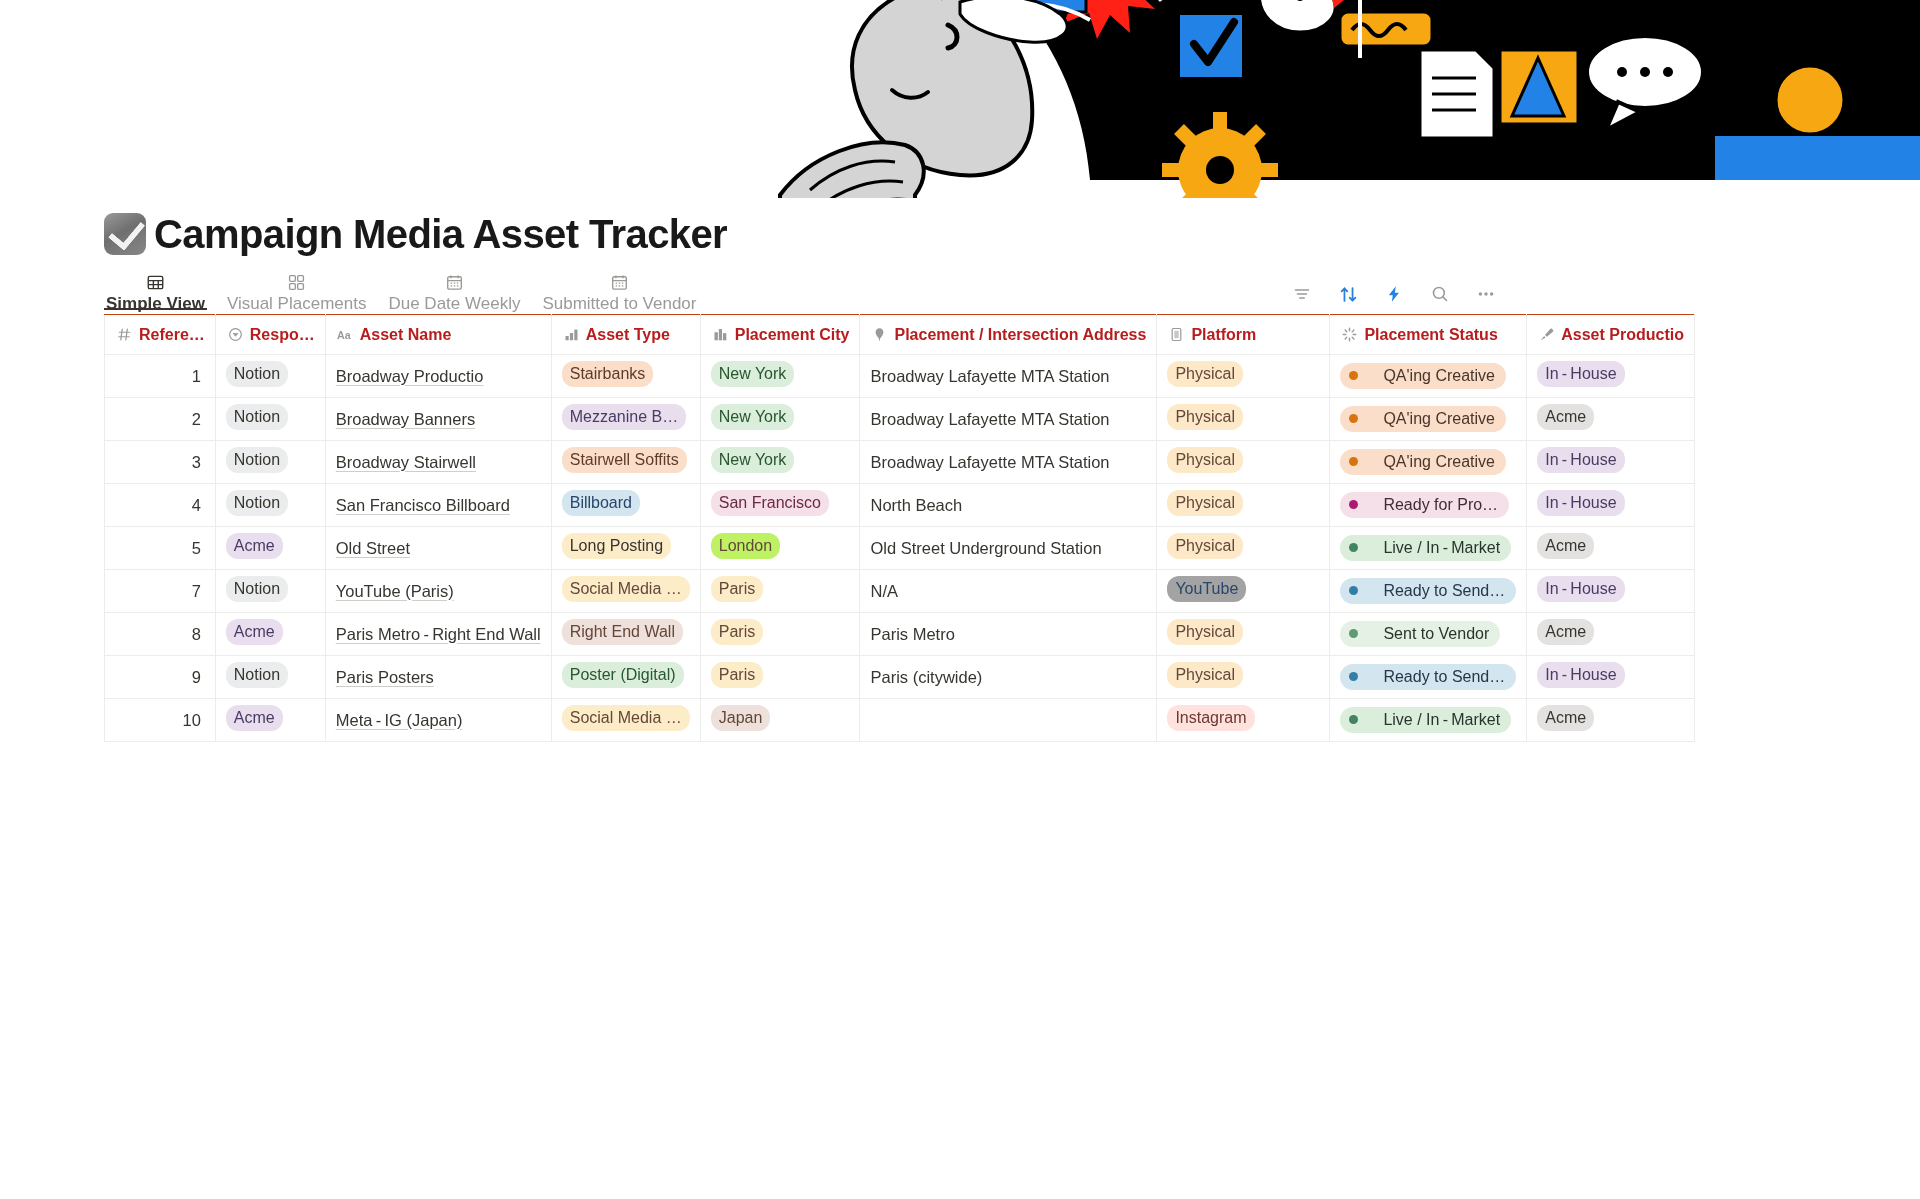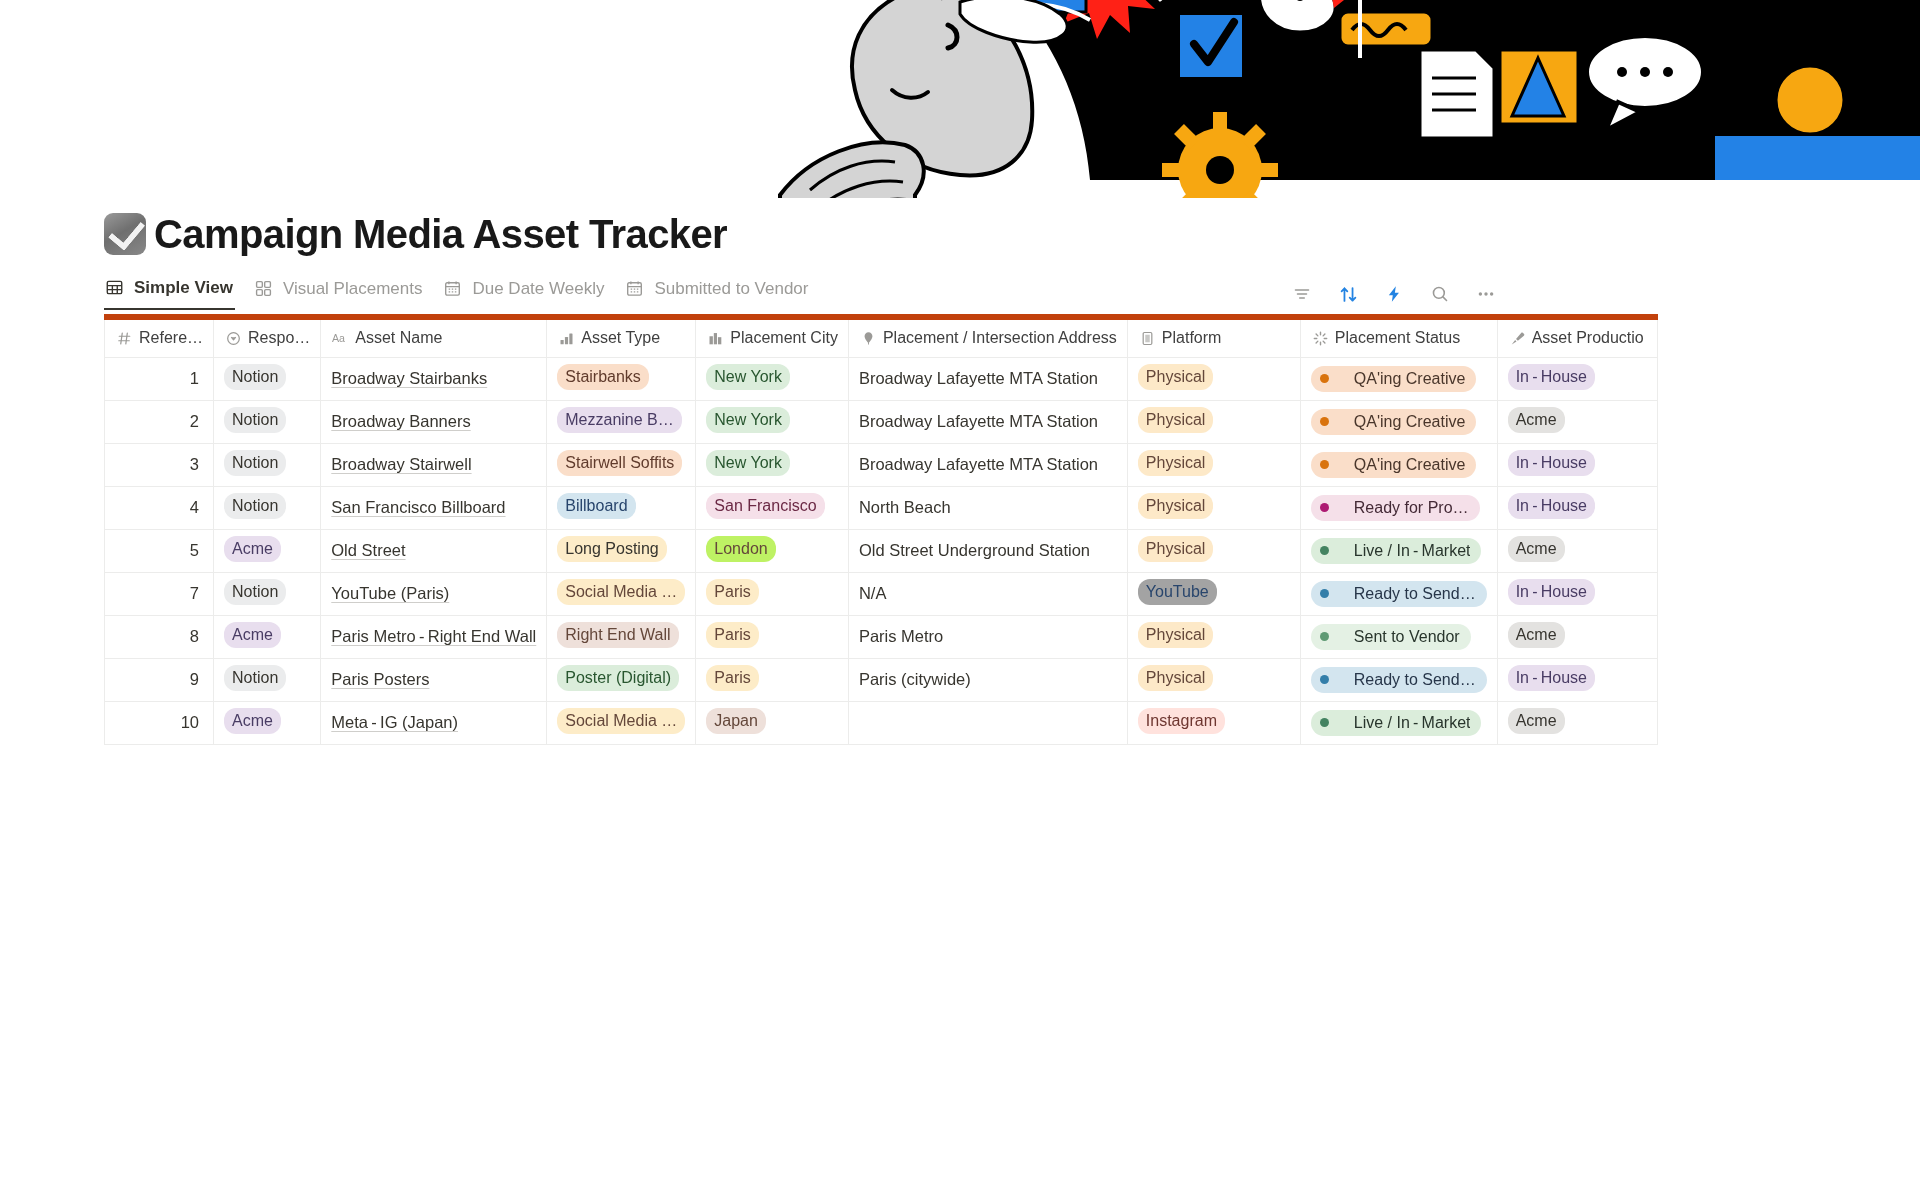--- a/index.html
+++ b/index.html
@@ -44,44 +44,44 @@
   }
 
   
   #tabs-bar {
     margin: 18px 0 0 0; padding: 0 104px 0 104px;
     display: flex; align-items: flex-end; justify-content: space-between;
     height: 36px;
   }
   #tabs { display: flex; align-items: flex-end; gap: 18px; height: 36px; }
   .tab {
-    display: flex; align-items: center; gap: 11px;
+    display: flex; align-items: center; gap: 3px;
     font-size: 17px; color: #9b9a97; height: 36px;
-    padding: 0 2px 7px 2px; cursor: pointer; white-space: nowrap;
+    padding: 0 2px 7px 2px; cursor: pointer; white-space: nowrap; flex-direction: column;
   }
   .tab.active { color: #37352f; font-weight: bold; border-bottom: 2.5px solid #37352f; }
   .tab svg { display: block; }
 
   #tool-icons { display: flex; align-items: center; gap: 26px; padding-bottom: 6px; }
   .tool { width: 20px; height: 20px; cursor: pointer; display: flex; align-items: center; justify-content: center; }
 
   
   #table-wrap { margin-top: 4px; padding-left: 104px; width: 1920px; overflow: hidden; }
   table { border-collapse: collapse; table-layout: fixed; }
   th, td {
     border-right: 1px solid #ececeb;
     border-bottom: 1px solid #ececeb;
     height: 43px; padding: 0 10px;
     font-size: 16.5px; color: #37352f;
     text-align: left; vertical-align: middle;
     white-space: nowrap; overflow: hidden;
   }
   thead th {
-    border-top: 6px solid #c2410c;
-    color: #404040; font-weight: normal; font-size: 16px;
+    border-top: 1px solid #c2410c;
+    color: #b91c1c; font-weight: bold; font-size: 16px;
     height: 40px;
   }
   th:first-child, td:first-child { border-left: 1px solid #ececeb; }
   .hd { display: flex; align-items: center; gap: 7px; }
   .hd .hicon { flex: 0 0 auto; display: flex; align-items: center; justify-content: flex-end; width: 17px; }
   .hd .htxt { overflow: hidden; text-overflow: ellipsis; }
 
   td.num { text-align: right; color: #37352f; padding-right: 14px; }
 
   .tag {
@@ -399,21 +399,21 @@
               </span>
               <span class="htxt">Asset Productio</span>
             </div>
           </th>
         </tr>
       </thead>
       <tbody id="tbody">
           <tr>
             <td class="c-num num">1</td>
             <td class="c-resp"><span class="tag" style="background: rgb(235, 236, 237); color: rgb(55, 53, 47);">Notion</span></td>
-            <td class="c-name"><span class="linkname">Broadway Stairbanks</span></td>
+            <td class="c-name"><span class="linkname">Broadway Productio</span></td>
             <td class="c-type"><span class="tag" style="background: rgb(250, 222, 201); color: rgb(96, 59, 44);">Stairbanks</span></td>
             <td class="c-city"><span class="tag" style="background: rgb(219, 237, 219); color: rgb(40, 86, 47);">New York</span></td>
             <td class="c-addr">Broadway Lafayette MTA Station</td>
             <td class="c-plat"><span class="tag" style="background: rgb(253, 233, 200); color: rgb(100, 71, 58);">Physical</span></td>
             <td class="c-stat"><span class="pill" style="background: rgb(250, 222, 201); color: rgb(73, 54, 43);">
                 <span class="dot" style="background: rgb(217, 115, 13);"></span>
                 <span class="ptxt">QA'ing Creative</span>
               </span></td>
             <td class="c-prod"><span class="tag" style="background: rgb(232, 222, 238); color: rgb(73, 60, 100);">In - House</span></td>
           </tr>

